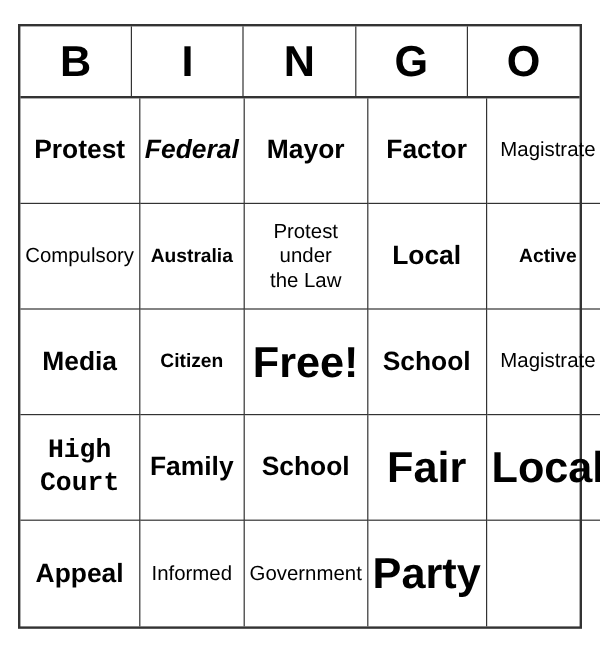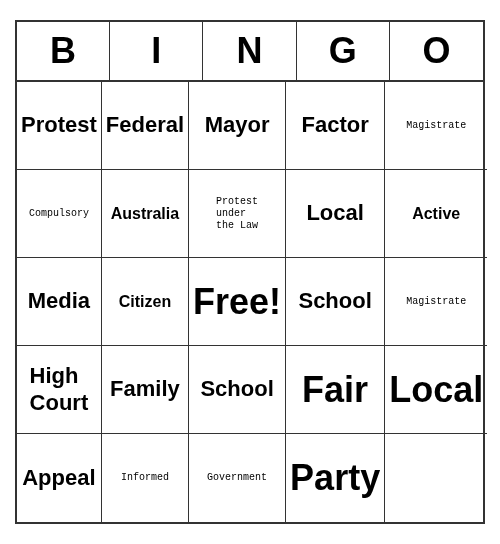--- a/index.html
+++ b/index.html
@@ -35,55 +35,56 @@
       display: grid;
       grid-template-columns: repeat(5, 1fr);
       grid-template-rows: repeat(5, 1fr);
     }
     .bingo-cell {
       border-right: 1px solid #333;
       border-bottom: 1px solid #333;
       display: flex;
       align-items: center;
       justify-content: center;
+      text-align: center;
       padding: 4px;
       min-height: 88px;
     }
     .bingo-cell:nth-child(5n) {
       border-right: none;
     }
     .bingo-cell:nth-child(n+21) {
       border-bottom: none;
     }
     .bingo-cell span {
       display: block;
       line-height: 1.2;
     }
     .size-lg { font-size: 22px; font-weight: bold; }
     .size-md { font-size: 16px; font-weight: bold; }
-    .size-sm { font-size: 10px; font-family: Liberation Mono, monospace; }
+    .size-sm { font-size: 17px; }
     .size-xl { font-size: 36px; font-weight: bold; }
   </style>
 </head>
 <body>
 
 <div class="bingo-card">
   <div class="bingo-header">
   <div class="bingo-header-cell">B</div>
       <div class="bingo-header-cell">I</div>
       <div class="bingo-header-cell">N</div>
       <div class="bingo-header-cell">G</div>
       <div class="bingo-header-cell">O</div>
     </div>
   <div class="bingo-grid">
   <div class="bingo-cell">
         <span class="size-lg" style="white-space: pre-line;">Protest</span>
       </div>
       <div class="bingo-cell">
-        <span class="size-lg" style="white-space: pre-line;">Federal</span>
+        <span class="size-lg" style="white-space: pre-line; font-style: italic;">Federal</span>
       </div>
       <div class="bingo-cell">
         <span class="size-lg" style="white-space: pre-line;">Mayor</span>
       </div>
       <div class="bingo-cell">
         <span class="size-lg" style="white-space: pre-line;">Factor</span>
       </div>
       <div class="bingo-cell">
         <span class="size-sm" style="white-space: pre-line;">Magistrate</span>
       </div>
@@ -113,21 +114,21 @@
       <div class="bingo-cell">
         <span class="size-xl" style="white-space: pre-line;">Free!</span>
       </div>
       <div class="bingo-cell">
         <span class="size-lg" style="white-space: pre-line;">School</span>
       </div>
       <div class="bingo-cell">
         <span class="size-sm" style="white-space: pre-line;">Magistrate</span>
       </div>
       <div class="bingo-cell">
-        <span class="size-lg" style="white-space: pre-line;">High
+        <span class="size-lg" style="white-space: pre-line; font-family: Liberation Mono, monospace;">High
 Court</span>
       </div>
       <div class="bingo-cell">
         <span class="size-lg" style="white-space: pre-line;">Family</span>
       </div>
       <div class="bingo-cell">
         <span class="size-lg" style="white-space: pre-line;">School</span>
       </div>
       <div class="bingo-cell">
         <span class="size-xl" style="white-space: pre-line;">Fair</span>

